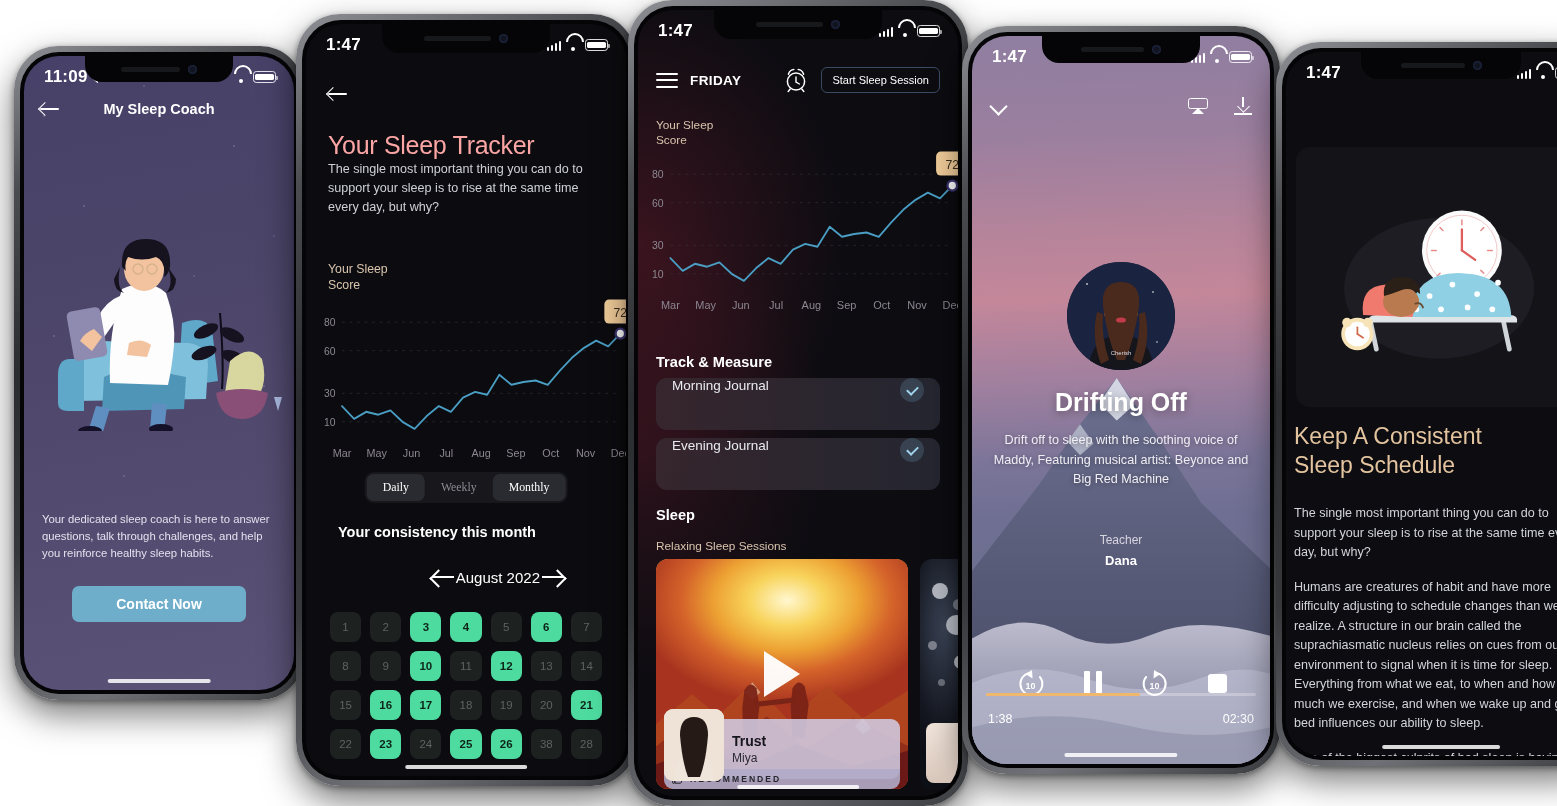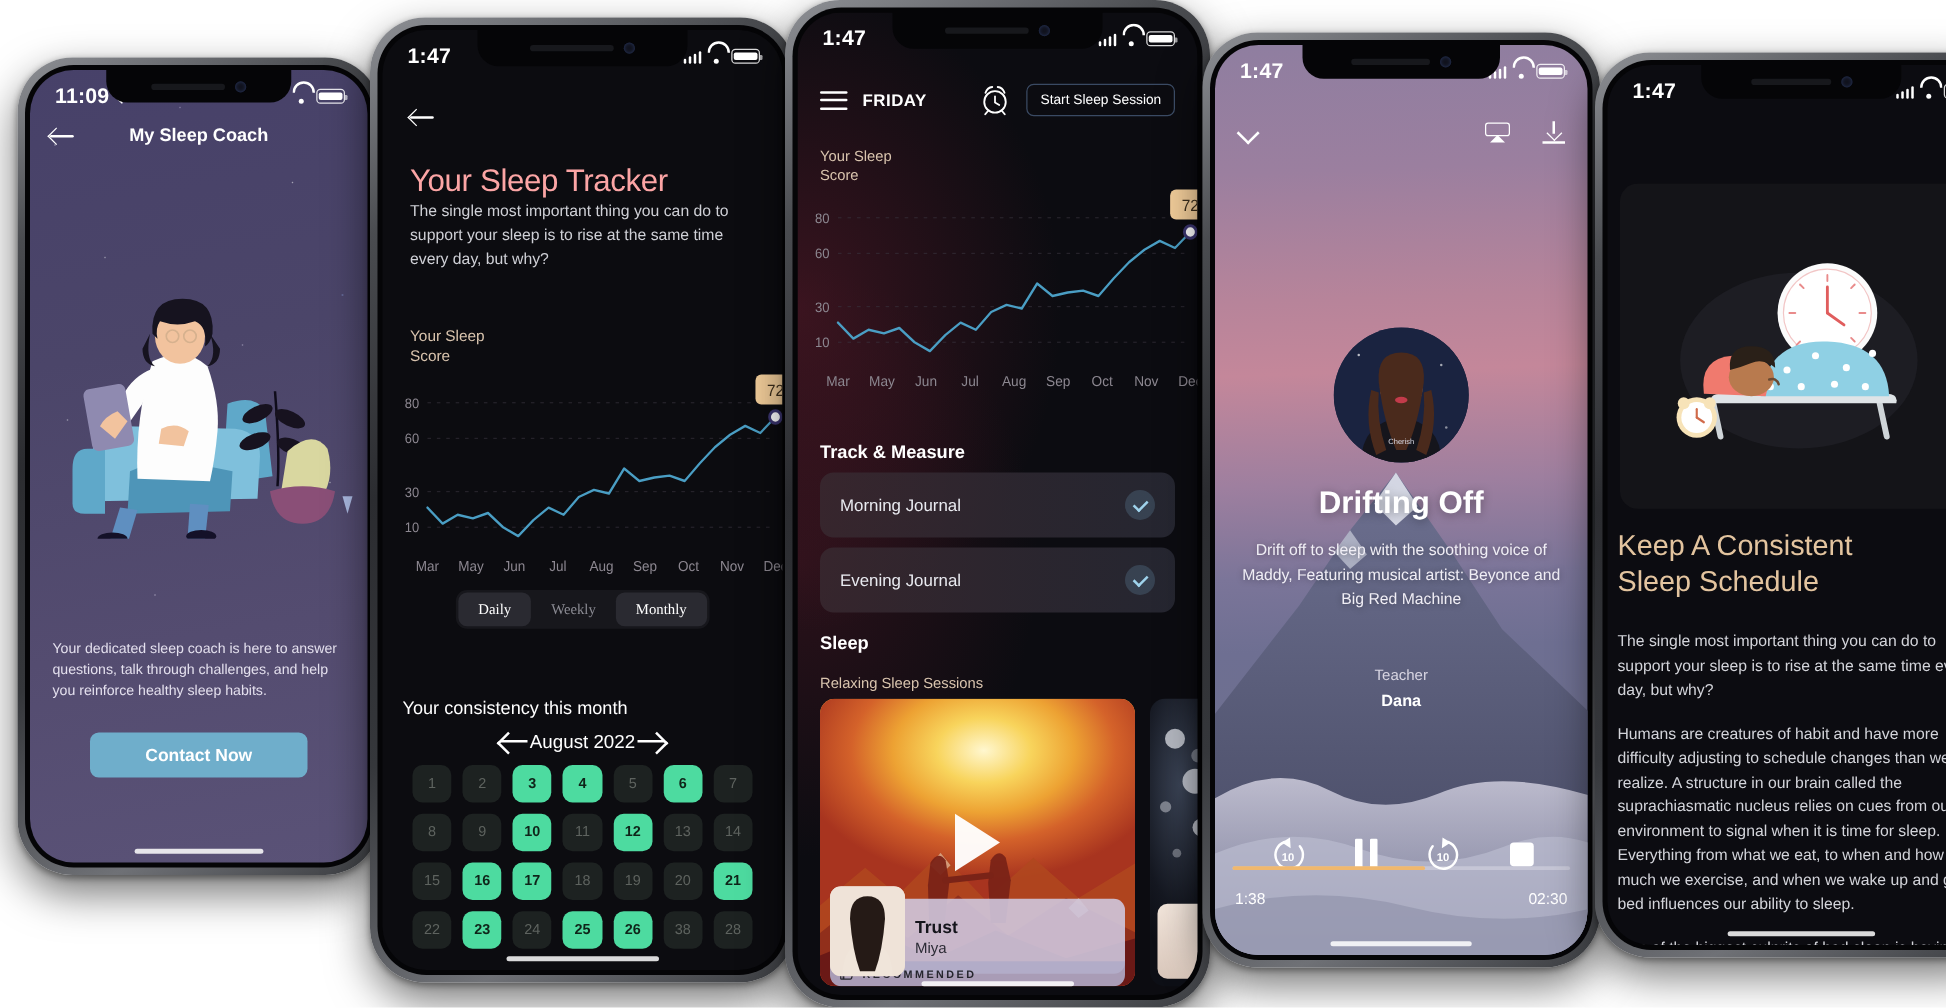--- a/index.html
+++ b/index.html
@@ -104,22 +104,22 @@
   #p2 .screen { background: #0c0c10; }
   #p2 .backrow { position:absolute; top:62px; left:22px; }
   #p2 h1 { position:absolute; top:96px; left:22px; color:#fca5a5; font-size:25px; font-weight:400; letter-spacing:-.3px;margin-top:11px; }
   #p2 .sub { position:absolute; top:136px; left:22px; right:26px; color:#cfd0d6; font-size:12.6px; line-height:1.5; }
   #p2 .chartlabel { position:absolute; top:238px; left:22px; color:#d9c4ae; font-size:12.3px; line-height:1.28; }
   #p2 .chartbox { position:absolute; top:272px; left:4px; right:0; height:170px; }
   #p2 .seg { position:absolute; top:448px; left:50%; transform:translateX(-50%);
      display:flex; background:#17171c; border-radius:9px; padding:2px;font-family:Liberation Serif, serif; }
   #p2 .seg div { padding:6px 16px; font-size:11.8px; border-radius:7px; color:#8b8b93; cursor:pointer; }
   #p2 .seg div.on { background:#2a2a31; color:#fff; }
-  #p2 .consist { position:absolute; top:500px; left:16px; color:#fff; font-size:14.5px; font-weight:400;margin-top:35px; }
-  #p2 .monthnav { position:absolute; top:552px; left:60px; right:60px; height:34px; display:flex; align-items:center; justify-content:center; }
+  #p2 .consist { position:absolute; top:500px; left:32px; color:#fff; font-size:14.5px; font-weight:700; }
+  #p2 .monthnav { position:absolute; top:536px; left:60px; right:60px; height:34px; display:flex; align-items:center; justify-content:flex-end; }
   #p2 .monthnav .m { color:#fff; font-size:15px; }
   .arr { width:26px; height:18px; position:relative; cursor:pointer; }
   .arr::before{content:'';position:absolute;left:2px;top:8px;width:22px;height:2.2px;background:#fff;}
   .arr.l::after{content:'';position:absolute;left:2px;top:3.5px;width:11px;height:11px;border-left:2.2px solid #fff;border-bottom:2.2px solid #fff;transform:rotate(45deg);}
   .arr.r::after{content:'';position:absolute;right:2px;top:3.5px;width:11px;height:11px;border-right:2.2px solid #fff;border-top:2.2px solid #fff;transform:rotate(45deg);}
   #p2 .cal { position:absolute; top:588px; left:24px; right:24px;
      display:grid; grid-template-columns:repeat(7,1fr); gap:9px 9px; }
   #p2 .day { height:30px; border-radius:8px; background:#1d2221; color:#5e635f;
      display:flex; align-items:center; justify-content:center; font-size:11.5px; cursor:pointer; }
   #p2 .day.hl { background:#4ddba0; color:#0f2419; font-weight:700; }
@@ -137,21 +137,21 @@
   .burger i { display:block; height:2px; background:#fff; border-radius:2px; }
   #p3 .friday { color:#fff; font-weight:700; font-size:13.5px; letter-spacing:.4px; }
   #p3 .spacer { flex:1; }
   #p3 .startbtn { border:1px solid #3a4a63; border-radius:6px; color:#fff; font-size:11px; padding:6px 10px; cursor:pointer; }
   #p3 .chartlabel { position:absolute; top:108px; left:18px; color:#d9c4ae; font-size:11.8px; line-height:1.28; }
   #p3 .chartbox { position:absolute; top:138px; left:0; right:0; height:170px; }
   #p3 h2 { color:#fff; font-size:14.6px; font-weight:700; }
   #p3 .tm { position:absolute; top:344px; left:18px; }
   #p3 .card { position:absolute; left:18px; right:18px; height:52px; border-radius:11px;
      background:linear-gradient(90deg,rgba(56,41,48,.85),rgba(40,41,52,.9));
-     display:flex; align-items:center; padding:0 16px; }
+     display:flex; padding:0 16px; }
   #p3 .card .lbl { color:#e9eaf0; font-size:13.5px; flex:1; }
   .check { width:24px; height:24px; border-radius:50%; background:rgba(120,170,200,.22);
      display:flex; align-items:center; justify-content:center; }
   .check::after { content:''; width:9px; height:5px; border-left:2px solid #9fd3ec; border-bottom:2px solid #9fd3ec;
      transform:rotate(-45deg); margin-top:-2px; }
   #p3 .c1 { top:368px; } #p3 .c2 { top:428px; }
   #p3 .sleephdr { position:absolute; top:497px; left:18px; }
   #p3 .rss { position:absolute; top:529px; left:18px; color:#d9c4ae; font-size:11.8px;text-align:right; }
   #p3 .media { position:absolute; top:549px; left:18px; width:252px; height:230px; border-radius:12px; overflow:hidden; }
   #p3 .media .art { position:absolute; inset:0;

